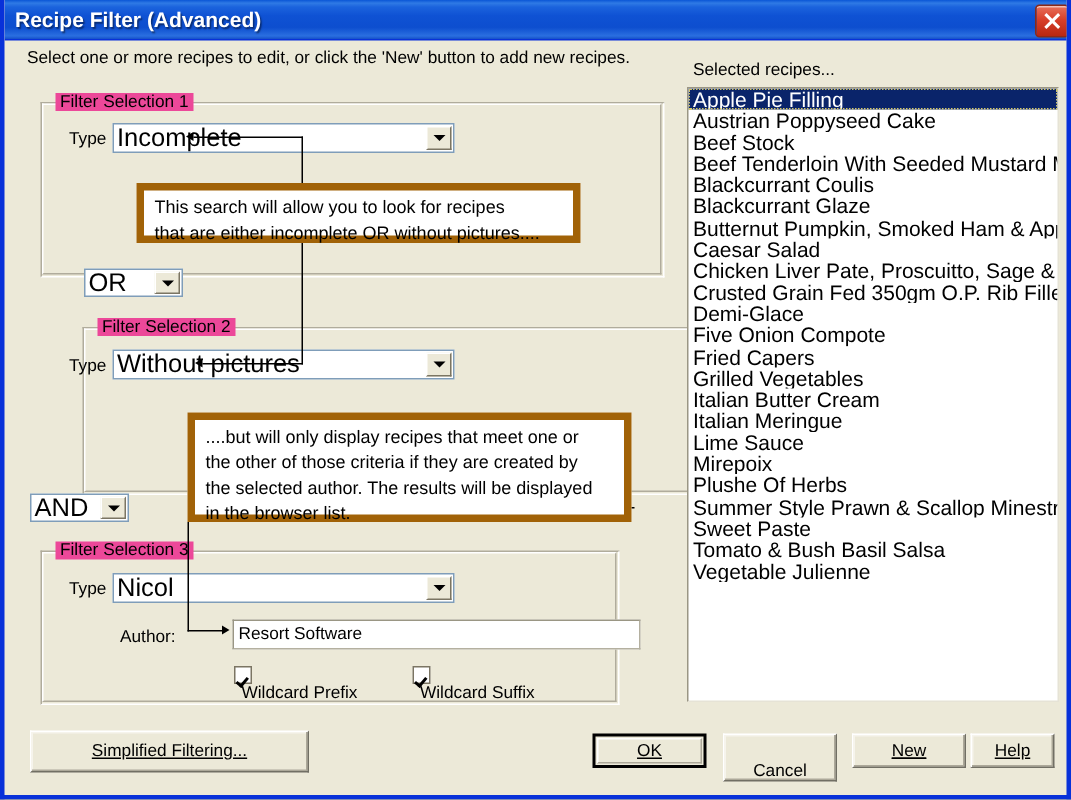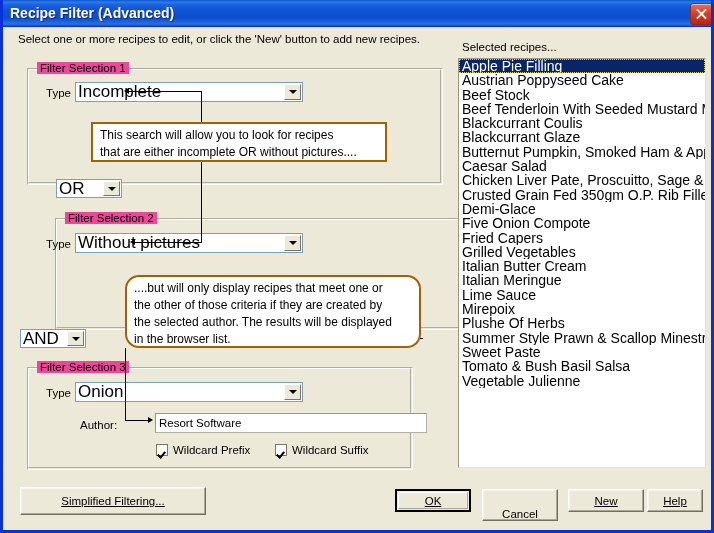--- a/index.html
+++ b/index.html
@@ -147,20 +147,21 @@
     color: #000;
     padding-left: 3px;
     cursor: text;
   }
 
   
   .cbox {
     position: absolute;
     display: flex; align-items: flex-start;
     cursor: pointer;
+    flex-direction: column;
   }
   .cbox .box {
     width: 12px; height: 12px;
     background: #fff;
     border: 1px solid #7b7563;
     box-sizing: border-box;
     position: relative;
     flex: 0 0 auto;
   }
   .cbox .box.checked::after {
@@ -232,21 +233,21 @@
     border:1px solid #fff;
     border-right-color:#aca899; border-bottom-color:#aca899;
     pointer-events:none;
   }
   .ul { text-decoration: underline; }
 
   
   .callout {
     position: absolute;
     background: #ffffff;
-    border: 2px solid #a16207;
+    border: 5px solid #a16207;
     box-sizing: border-box;
     padding: 3px 7px 3px 7px;
     font-size: 12px;
     line-height: 17px;
     color: #000;
     white-space: pre-line;
   }
   .leader {
     position: absolute;
     background: #000;
@@ -309,21 +310,21 @@
     <span class="val">AND</span>
     <span class="arrowbtn"></span>
   </div>
 
   <div class="groupbox" style="left:24px; top:367px; width:386px; height:103px;">
     <div class="groupbox-inner"></div>
     <div class="group-title">Filter Selection 3</div>
   </div>
   <div class="lbl" style="left:43px; top:387px;">Type</div>
   <div class="combo" style="left:72px; top:382px; width:228px; height:20px;">
-    <span class="val">Onion</span>
+    <span class="val">Nicol</span>
     <span class="arrowbtn"></span>
   </div>
 
   <div class="lbl" style="left:77px; top:419px;">Author:</div>
   <div class="textinput" style="left:152px; top:413px; width:272px; height:20px;">Resort Software</div>
 
   <div class="cbox" style="left:153px; top:444px;">
     <span class="box checked"></span>
     <span class="txt">Wildcard Prefix</span>
   </div>
@@ -341,21 +342,21 @@
   <div class="arrowhead-left" style="left:127px; top:239px;"></div>
 
   <div class="callout" style="left:88px; top:122px; width:296px; height:40px;">This search will allow you to look for recipes
 that are either incomplete OR without pictures....</div>
 
   <div class="leader" style="left:122px; top:348px; width:1px; height:73px;"></div>
   <div class="leader" style="left:122px; top:420px; width:24px; height:1px;"></div>
   <div class="arrowhead-right" style="left:145px; top:417px;"></div>
   <div class="leader" style="left:215px; top:338px; width:205px; height:1px;"></div>
 
-  <div class="callout" style="left:122px; top:275px; width:296px; height:73px;border-radius:14px;">....but will only display recipes that meet one or
+  <div class="callout" style="left:122px; top:275px; width:296px; height:73px;">....but will only display recipes that meet one or
 the other of those criteria if they are created  by
 the selected author. The results will be displayed
 in the browser list.</div>
 
   <div id="listbox">
       <div class="li sel">Apple Pie Filling</div>
       <div class="li">Austrian Poppyseed Cake</div>
       <div class="li">Beef Stock</div>
       <div class="li">Beef Tenderloin With Seeded Mustard Mash, Oyste</div>
       <div class="li">Blackcurrant Coulis</div>

